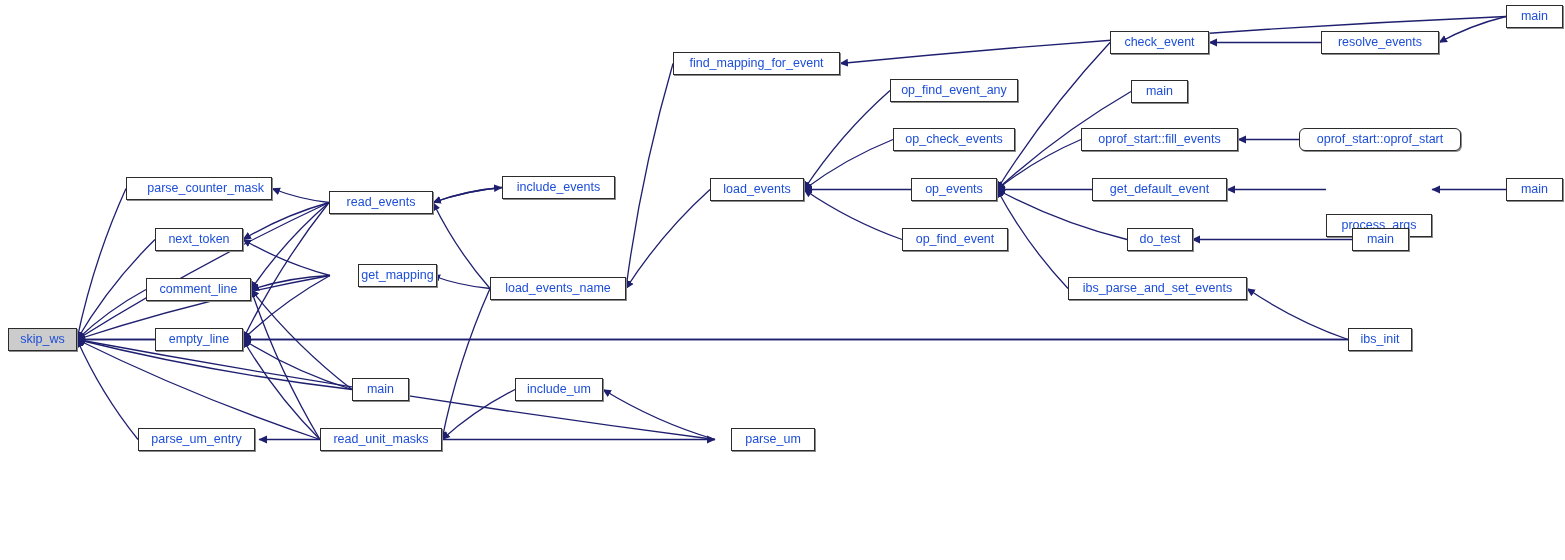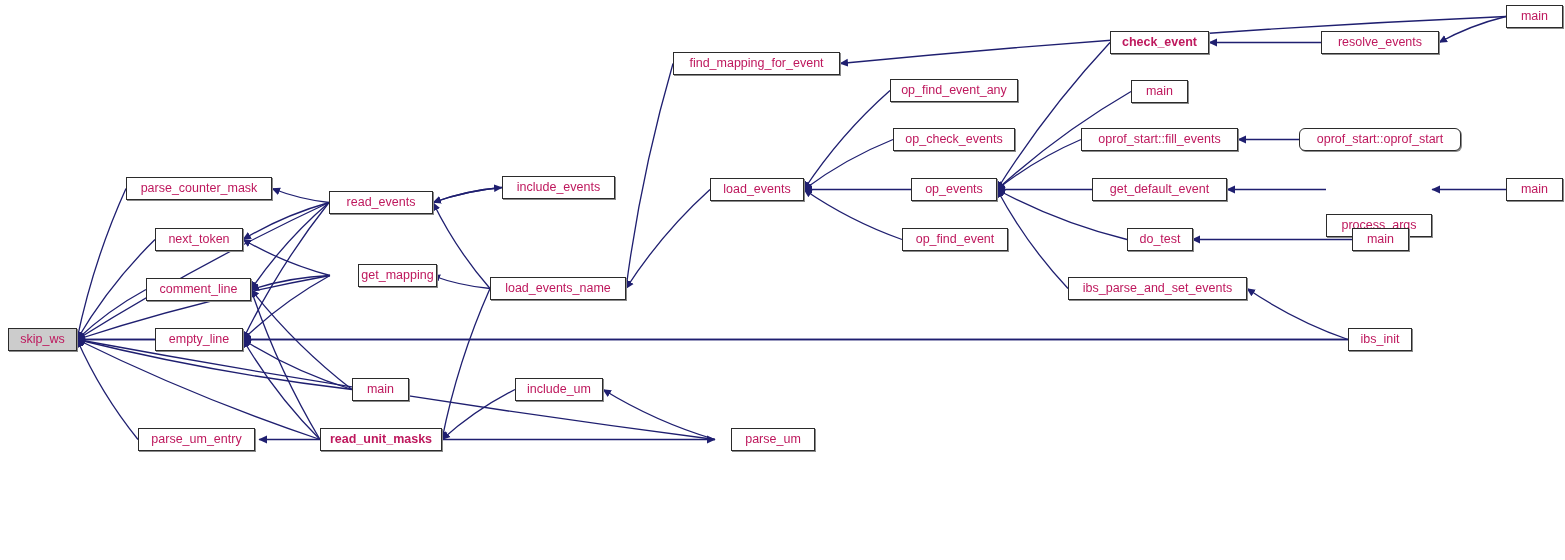--- a/index.html
+++ b/index.html
@@ -1,20 +1,20 @@
 <!DOCTYPE html>
 <html><head>
 <meta charset="utf-8">
 <style>
   html,body{margin:0;padding:0;background:#ffffff;}
   body{font-family:"Liberation Sans","DejaVu Sans",sans-serif;}
   #graph{position:relative;width:1565px;height:560px;background:#ffffff;overflow:hidden;}
   #edges{position:absolute;left:0;top:0;width:1565px;height:560px;}
   .node{position:absolute;box-sizing:border-box;border:1px solid #2b2b2b;
-        background:#ffffff;color:#be185d;font-size:12.5px;line-height:1;
+        background:#ffffff;color:#1d4ed8;font-size:12.5px;line-height:1;
         display:flex;align-items:center;justify-content:center;
         white-space:nowrap;padding:0 7px;height:23px;
         box-shadow:1px 1px 0 0 #8a8a8a;}
   .node.highlight{background:#cccccc;}
   .node span{pointer-events:none;}
 </style>
 </head>
 <body>
 
 <div id="graph">
@@ -76,21 +76,21 @@
         <path d="M1326,189.5 L1227,189.5" marker-end="url(#ah)"></path>
         <path d="M1506,189.5 L1432,189.5" marker-end="url(#ah)"></path>
         <path d="M1352,239.5 L1192,239.5" marker-end="url(#ah)"></path>
         <path d="M1348,339.5 Q1294.134,320.666 1247,288.5" marker-end="url(#ah)"></path>
       </g>
   </svg>
   <div id="nodes">
       <div class="node highlight" style="left: 8px; top: 328px; width: 69px;">
         <span>skip_ws</span>
       </div>
-      <div class="node" style="left: 126px; top: 177px; width: 146px;">
+      <div class="node" style="left: 126px; top: 177px; width: 146px; justify-content: flex-end;">
         <span>parse_counter_mask</span>
       </div>
       <div class="node" style="left: 155px; top: 228px; width: 88px;">
         <span>next_token</span>
       </div>
       <div class="node" style="left: 146px; top: 278px; width: 105px;">
         <span>comment_line</span>
       </div>
       <div class="node" style="left: 155px; top: 328px; width: 88px;">
         <span>empty_line</span>
@@ -106,21 +106,21 @@
       </div>
       <div class="node" style="left: 502px; top: 176px; width: 113px;">
         <span>include_events</span>
       </div>
       <div class="node" style="left: 330px; top: 264px; width: 79px; margin-left: 28px;">
         <span>get_mapping</span>
       </div>
       <div class="node" style="left: 490px; top: 277px; width: 136px;">
         <span>load_events_name</span>
       </div>
-      <div class="node" style="left: 320px; top: 428px; width: 122px; font-weight: bold;">
+      <div class="node" style="left: 320px; top: 428px; width: 122px;">
         <span>read_unit_masks</span>
       </div>
       <div class="node" style="left: 515px; top: 378px; width: 88px;">
         <span>include_um</span>
       </div>
       <div class="node" style="left: 715px; top: 428px; width: 84px; margin-left: 16px;">
         <span>parse_um</span>
       </div>
       <div class="node" style="left: 673px; top: 52px; width: 167px;">
         <span>find_mapping_for_event</span>
@@ -136,21 +136,21 @@
       </div>
       <div class="node" style="left: 911px; top: 178px; width: 86px;">
         <span>op_events</span>
       </div>
       <div class="node" style="left: 902px; top: 228px; width: 106px;">
         <span>op_find_event</span>
       </div>
       <div class="node" style="left: 1068px; top: 277px; width: 179px;">
         <span>ibs_parse_and_set_events</span>
       </div>
-      <div class="node" style="left: 1110px; top: 31px; width: 99px; font-weight: bold;">
+      <div class="node" style="left: 1110px; top: 31px; width: 99px;">
         <span>check_event</span>
       </div>
       <div class="node" style="left: 1131px; top: 80px; width: 57px;">
         <span>main</span>
       </div>
       <div class="node" style="left: 1081px; top: 128px; width: 157px;">
         <span>oprof_start::fill_events</span>
       </div>
       <div class="node" style="left: 1092px; top: 178px; width: 135px;">
         <span>get_default_event</span>

